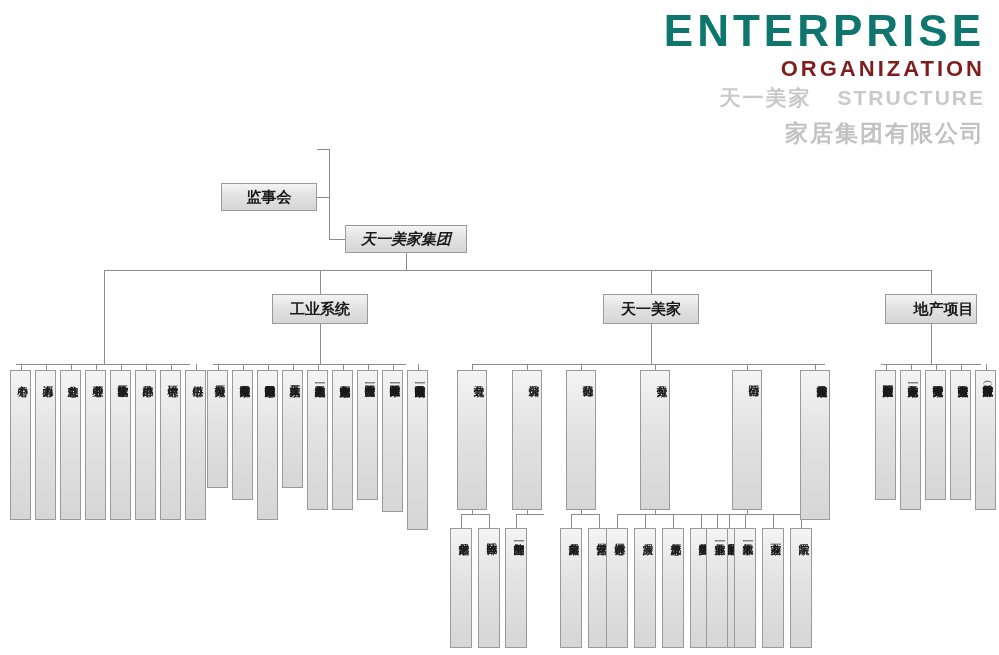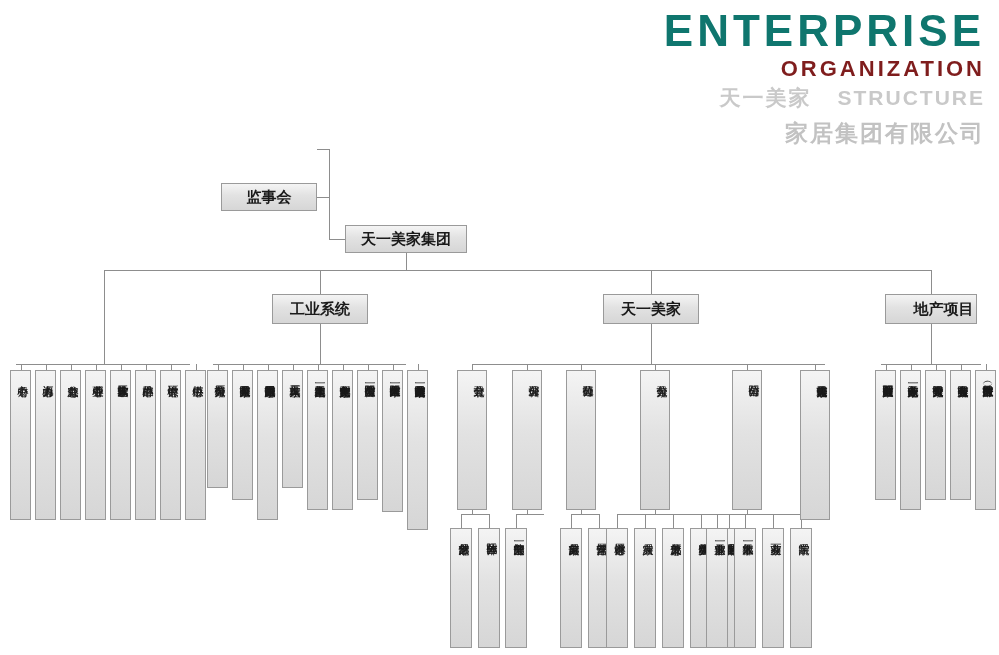--- a/index.html
+++ b/index.html
@@ -84,21 +84,21 @@
 <div id="chart">
 
   <div class="wm wm-1">ENTERPRISE</div>
   <div class="wm wm-2">ORGANIZATION</div>
   <div class="wm wm-3">
     <span class="cn">天一美家</span><span>STRUCTURE</span>
   </div>
   <div class="wm wm-4">家居集团有限公司</div>
 
   <div class="box top" style="left:221px; top:183px; width:96px; height:28px;">监事会</div>
-  <div class="box top" style="left:345px; top:225px; width:122px; height:28px;">天一美家集团</div>
+  <div class="box top" style="left:345px; top:225px; width:122px; height:28px;font-style:italic;">天一美家集团</div>
 
   <div class="ln lnh" style="left:317px; top:149px; width:12px;"></div>
   <div class="ln lnh" style="left:317px; top:197px; width:12px;"></div>
   <div class="ln lnv" style="left:329px; top:149px; height:90px;"></div>
   <div class="ln lnh" style="left:329px; top:239px; width:16px;"></div>
 
   <div class="ln lnv" style="left:406px; top:253px; height:17px;"></div>
   <div class="ln lnh" style="left:104px; top:270px; width:827px;"></div>
   <div class="ln lnv" style="left:104px; top:270px; height:24px;"></div>
   <div class="ln lnv" style="left:320px; top:270px; height:24px;"></div>

